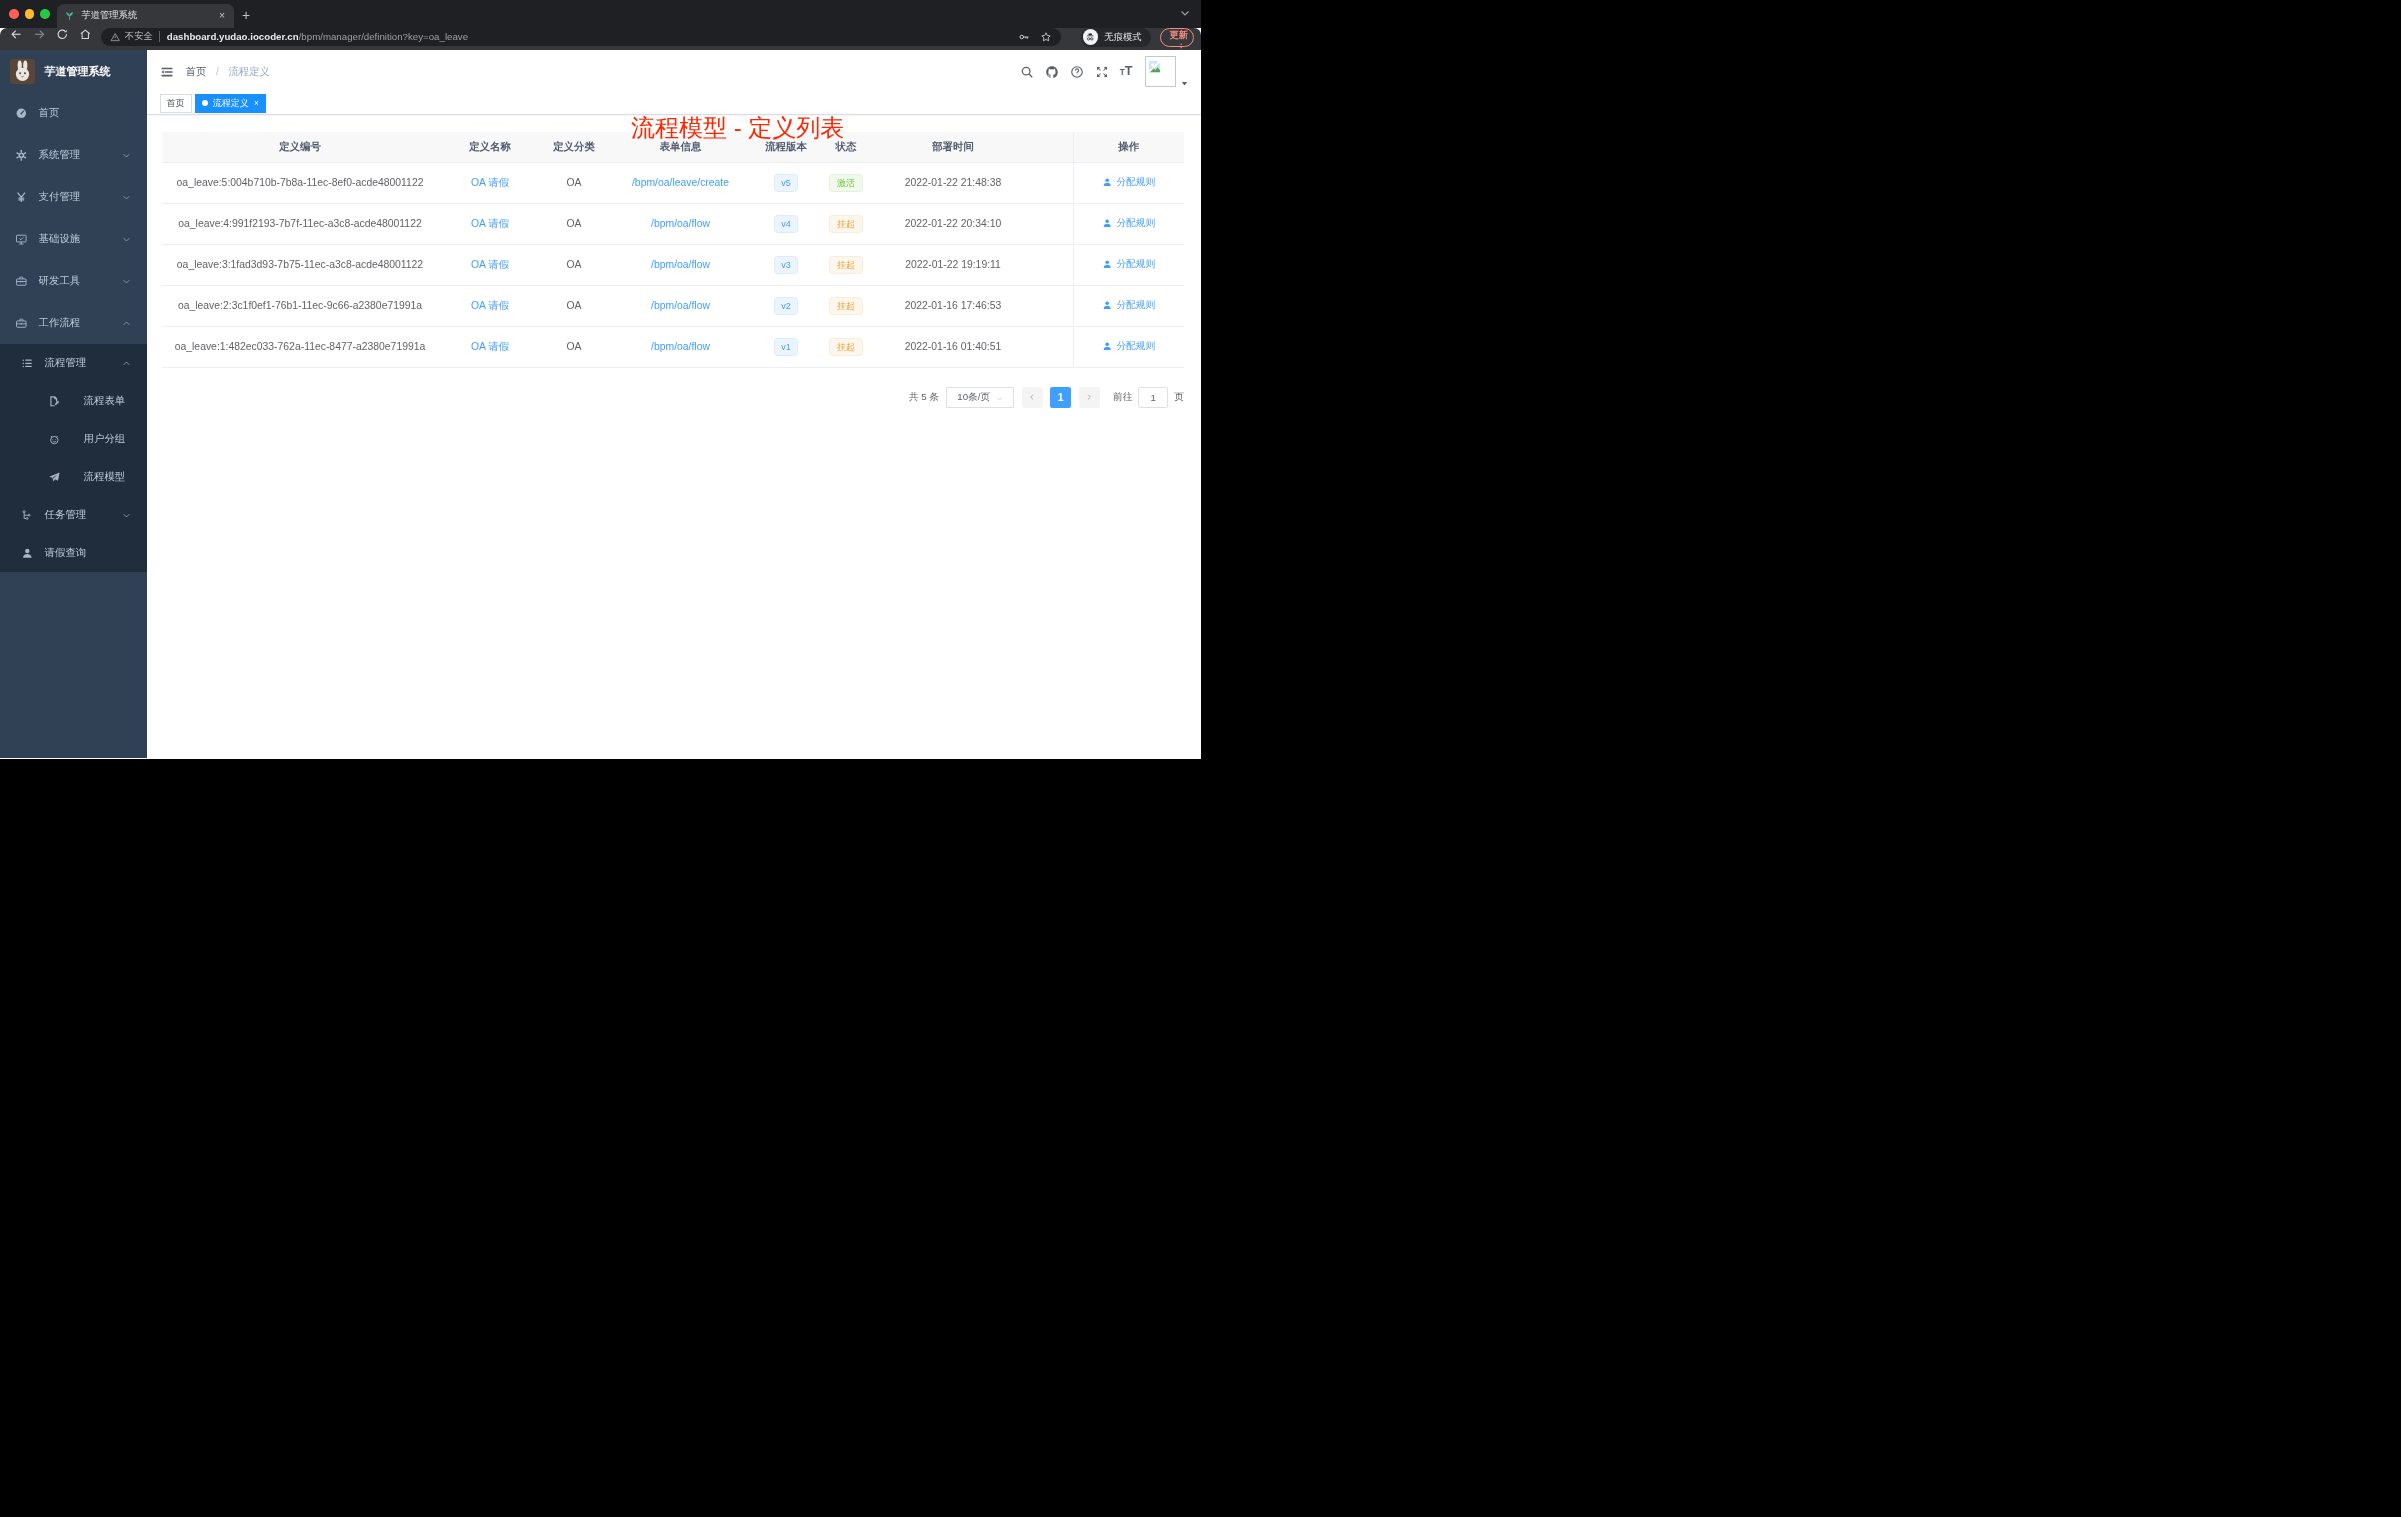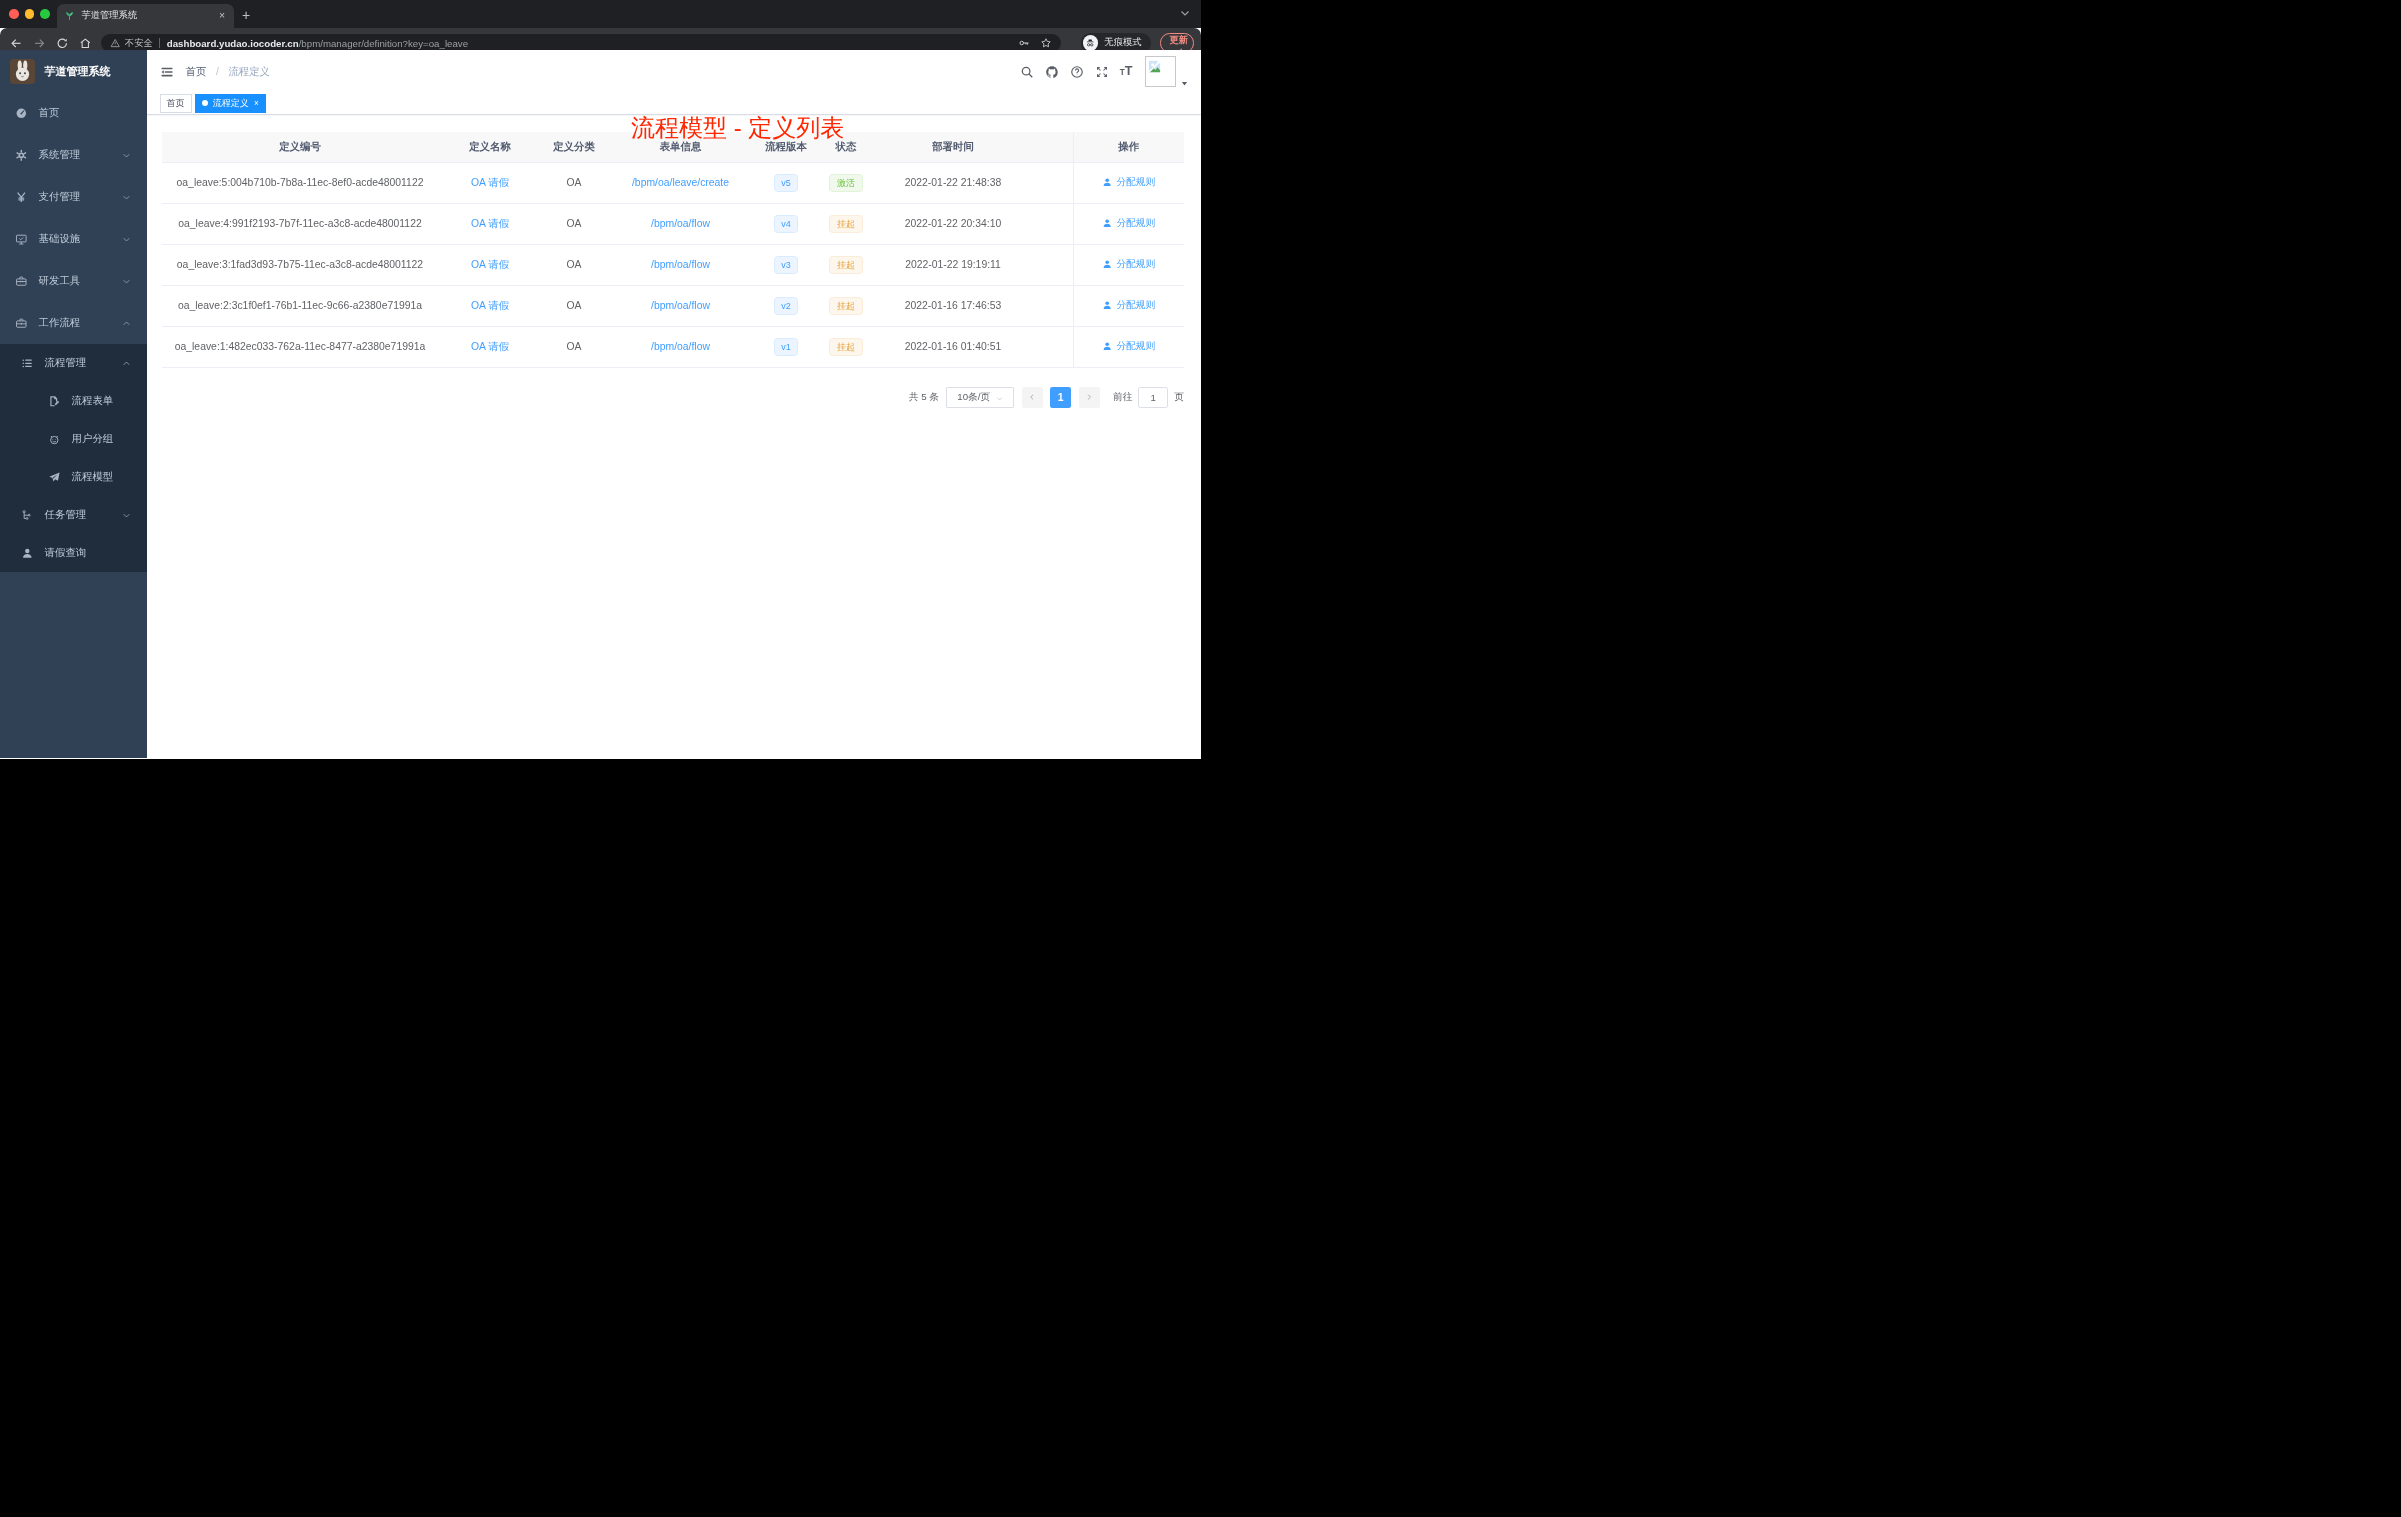--- a/index.html
+++ b/index.html
@@ -11,21 +11,21 @@
   .traffic{position:absolute;top:9px;width:9.7px;height:9.7px;border-radius:50%;}
   .t-red{left:9px;background:#ff5f57;}
   .t-yellow{left:24.5px;background:#febc2e;}
   .t-green{left:40px;background:#28c840;}
   .tab{position:absolute;left:57px;top:3.7px;width:177px;height:24px;background:#36373b;border-radius:6.7px 6.7px 0 0;display:flex;align-items:center;padding:0 7.4px;color:#e8eaed;font-size:9.3px;}
   .tab .fav{width:11px;height:11px;margin-right:6px;flex:0 0 auto;}
   .tab .tab-title{flex:1;white-space:nowrap;overflow:hidden;}
   .tab .tab-close{color:#bdc1c6;font-size:10.4px;padding:0 1.5px;}
   .newtab{position:absolute;left:242px;top:6px;color:#bdc1c6;font-size:14px;line-height:19.3px;}
   .tabchev{position:absolute;right:10.4px;top:7.4px;color:#9aa0a6;width:12px;height:12px;}
-  .toolbar{position:absolute;left:0;top:27.5px;width:100%;height:31px;background:#36373b;display:flex;align-items:center;border-radius:7px;}
+  .toolbar{position:absolute;left:0;top:27.5px;width:100%;height:31px;background:#36373b;display:flex;align-items:flex-start;border-radius:7px;}
   .navbtn{width:12.6px;height:12.6px;margin-left:10.4px;color:#d5d7da;flex:0 0 auto;}
   .navbtn.dim{color:#85898e;}
   .urlpill{flex:1;height:18px;margin:0 9px;background:#1f2023;border-radius:9px;display:flex;align-items:center;padding:0 9px;min-width:0;}
   .warnicn{width:10.4px;height:10.4px;color:#9aa0a6;margin-right:4.5px;flex:0 0 auto;}
   .sec-label{color:#bdc1c6;font-size:9.3px;margin-right:6.7px;white-space:nowrap;}
   .urldiv{width:0.7px;height:10.4px;background:#5f6368;margin-right:6.7px;}
   .url{font-size:9.7px;white-space:nowrap;overflow:hidden;}
   .url .dom{color:#e8eaed;font-weight:bold;}
   .url .path{color:#9aa0a6;}
   .pillright{margin-left:auto;display:flex;align-items:center;}
@@ -45,21 +45,21 @@
   .logo-bar{height:42px;display:flex;align-items:center;padding-left:10.4px;}
   .logo-img{width:25px;height:25px;border-radius:3px;overflow:hidden;flex:0 0 auto;}
   .logo-title{color:#fff;font-size:11px;font-weight:bold;margin-left:9px;white-space:nowrap;}
   .menu{width:100%;}
   .menu-item{display:flex;align-items:center;height:42px;color:#bfcbd9;font-size:10.4px;cursor:pointer;}
   .menu-item .icn{width:12.6px;height:12.6px;color:#a9b4c4;flex:0 0 auto;}
   .menu-item .mi-label{margin-left:11px;white-space:nowrap;}
   .menu-item .mi-arrow{margin-left:auto;margin-right:16.3px;width:9px;height:9px;color:#96a2b3;}
   .menu-item.lvl1{padding-left:15px;}
   .menu-item.lvl2{padding-left:21px;height:38px;}
-  .menu-item.lvl3{padding-left:48px;height:38px;}
+  .menu-item.lvl3{padding-left:48px;height:38px;gap:12px;}
   .menu-item.dark{background:#1f2d3d;}
   .icn svg,.mi-arrow svg{width:100%;height:100%;display:block;}
 
   
   .main{position:absolute;left:147px;top:0;width:1054px;height:100%;background:#fff;}
   .navbar{position:relative;height:43px;display:flex;align-items:center;}
   .hamb{width:14px;height:14px;color:#5a5e66;margin-left:12.6px;flex:0 0 auto;}
   .crumb{margin-left:12px;font-size:10.4px;white-space:nowrap;}
   .crumb .c1{color:#515a6e;}
   .crumb .sep{color:#c0c4cc;margin:0 6.7px;}

